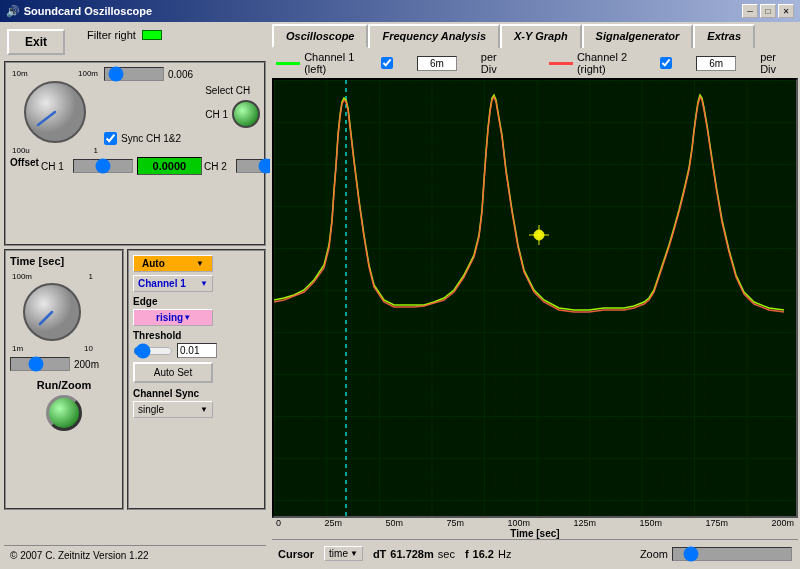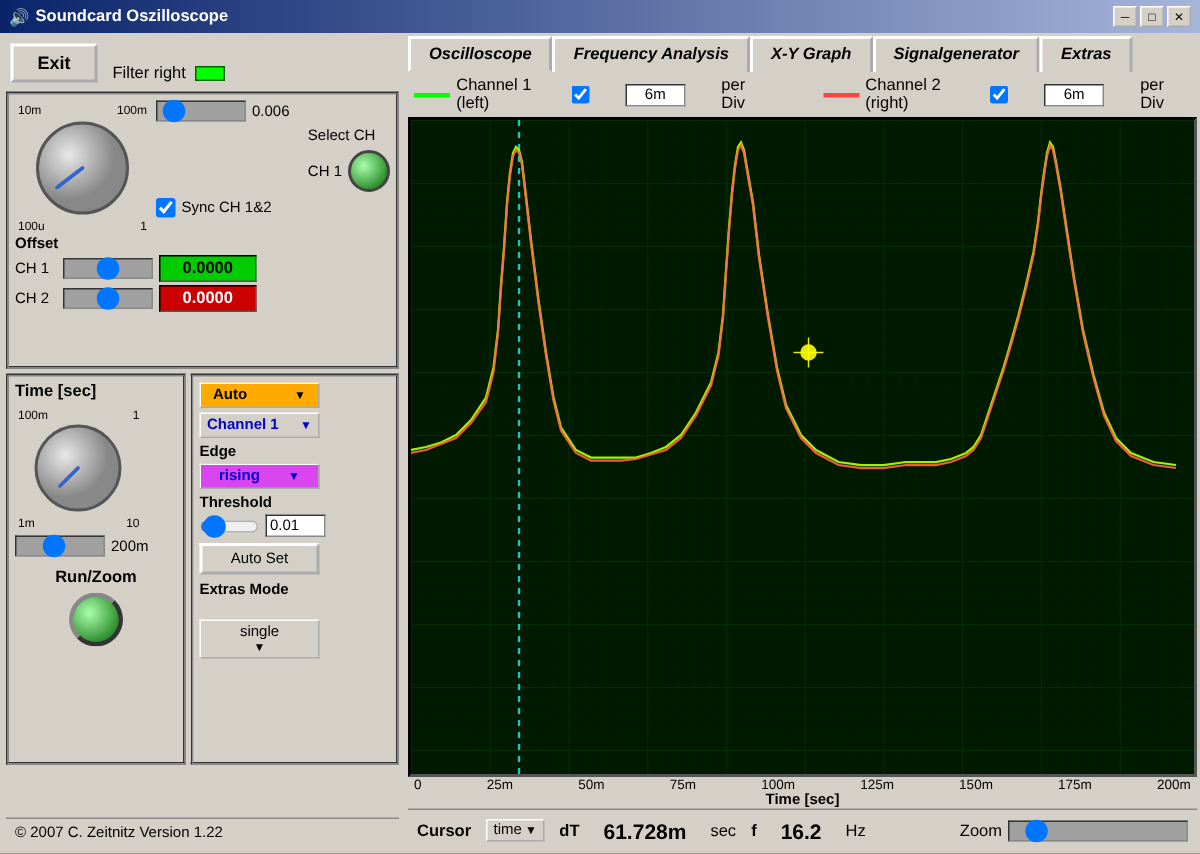--- a/index.html
+++ b/index.html
@@ -58,22 +58,22 @@
       width: 270px;
       padding: 4px;
       display: flex;
       flex-direction: column;
       gap: 3px;
       background: #d4d0c8;
     }
 
     .top-controls {
       display: flex;
-      align-items: flex-end;
-      gap: 10px;
+      align-items: flex-start;
+      gap: 22px;
       padding: 3px;
     }
 
     .exit-btn {
       background: #d4d0c8;
       border: 2px outset #ffffff;
       padding: 4px 16px;
       font-size: 12px;
       font-weight: bold;
       cursor: pointer;
@@ -121,21 +121,21 @@
 
     .sync-checkbox {
       display: flex;
       align-items: center;
       gap: 4px;
       font-size: 10px;
     }
 
     .offset-section {
       display: flex;
-      flex-direction: column;
+      flex-direction: row;
       gap: 2px;
     }
 
     .offset-row {
       display: flex;
       align-items: center;
       gap: 4px;
     }
 
     .offset-label {
@@ -210,23 +210,23 @@
       color: #0000cc;
       font-weight: bold;
       cursor: pointer;
       width: 80px;
       display: flex;
       align-items: center;
       justify-content: space-between;
     }
 
     .edge-btn {
-      background: #d946ef;
+      background: #f9a8d4;
       border: 1px outset #fff;
-      padding: 2px 12px;
+      padding: 2px 22px;
       font-size: 10px;
       color: #0000cc;
       font-weight: bold;
       cursor: pointer;
       width: 80px;
       display: flex;
       align-items: center;
       justify-content: space-between;
     }
 
@@ -402,30 +402,30 @@
       font-size: 10px;
       cursor: pointer;
       display: flex;
       align-items: center;
       gap: 2px;
     }
 
     .measurement-field {
       display: flex;
       align-items: center;
-      gap: 16px;
+      gap: 4px;
     }
 
     .measurement-label {
       font-size: 11px;
       font-weight: bold;
     }
 
     .measurement-value {
-      font-size: 14px;
+      font-size: 11px;
       font-weight: bold;
     }
 
     .zoom-section {
       display: flex;
       align-items: center;
       gap: 4px;
       margin-left: auto;
     }
 
@@ -582,22 +582,22 @@
         </div>
         <div style="margin-top:4px; display:flex; align-items:center; gap:4px;">
           <span style="font-size:10px; font-weight:bold;">Threshold</span>
         </div>
         <div style="margin-top:2px; display:flex; align-items:center; gap:4px;">
           <input type="range" style="width: 40px; height: 12px;" min="0" max="100" value="10">
           <input type="text" class="threshold-input" value="0.01" style="">
         </div>
         <button class="auto-set-btn" style="margin-top:4px;">Auto Set</button>
         <div class="channel-mode-section">
-          <span style="font-size:10px; font-weight:bold;">Extras Mode</span>
-          <div class="channel-mode-btn" style="margin-top:14px;flex-direction:column;">
+          <span style="font-size:10px; font-weight:bold;">Channel Sync</span>
+          <div class="channel-mode-btn" style="margin-top:2px;">
             <span>single</span>
             <span class="dropdown-arrow">▼</span>
           </div>
         </div>
       </div>
     </div>
 
     <div class="status-bar">
       <span>© 2007  C. Zeitnitz Version 1.22</span>
     </div>

